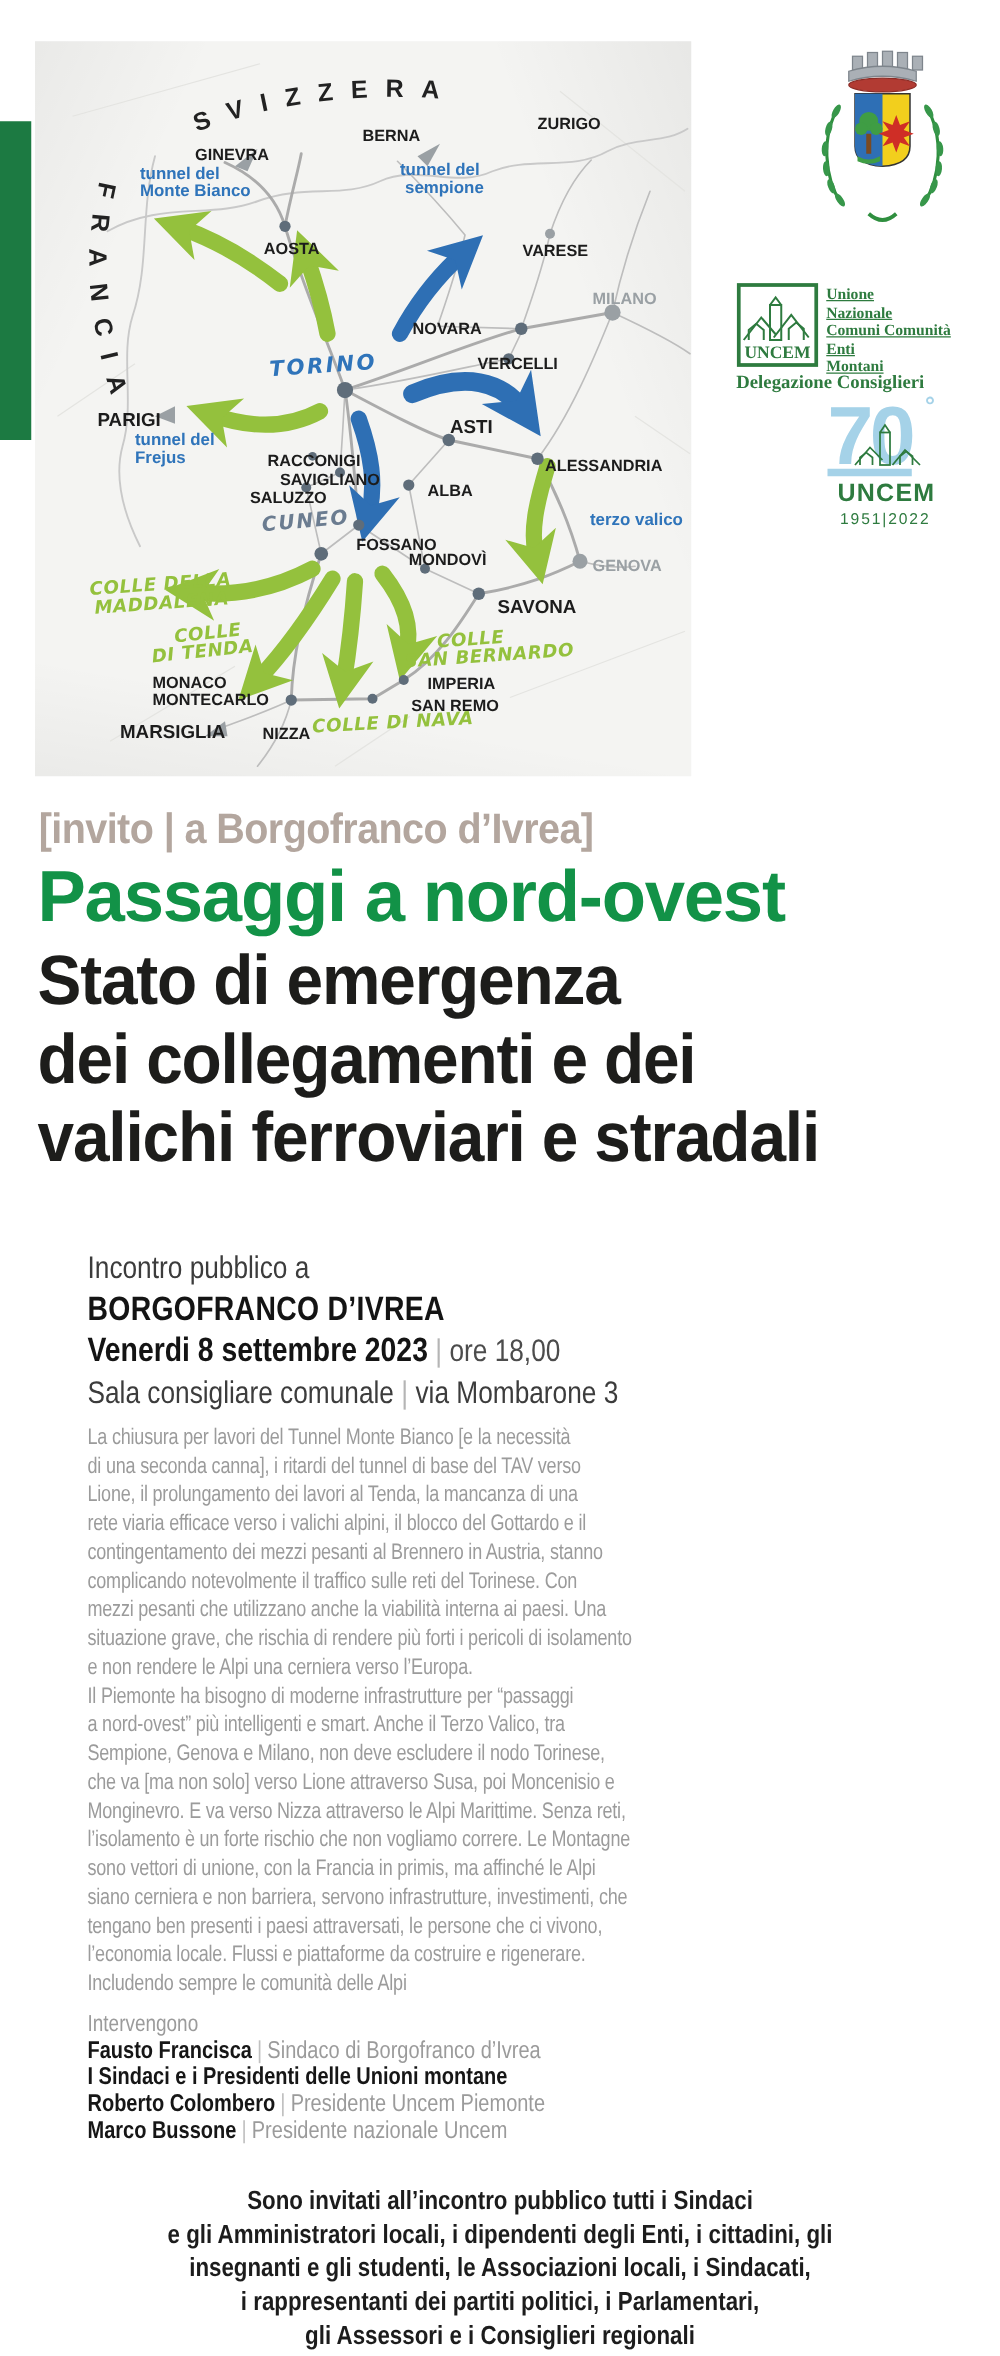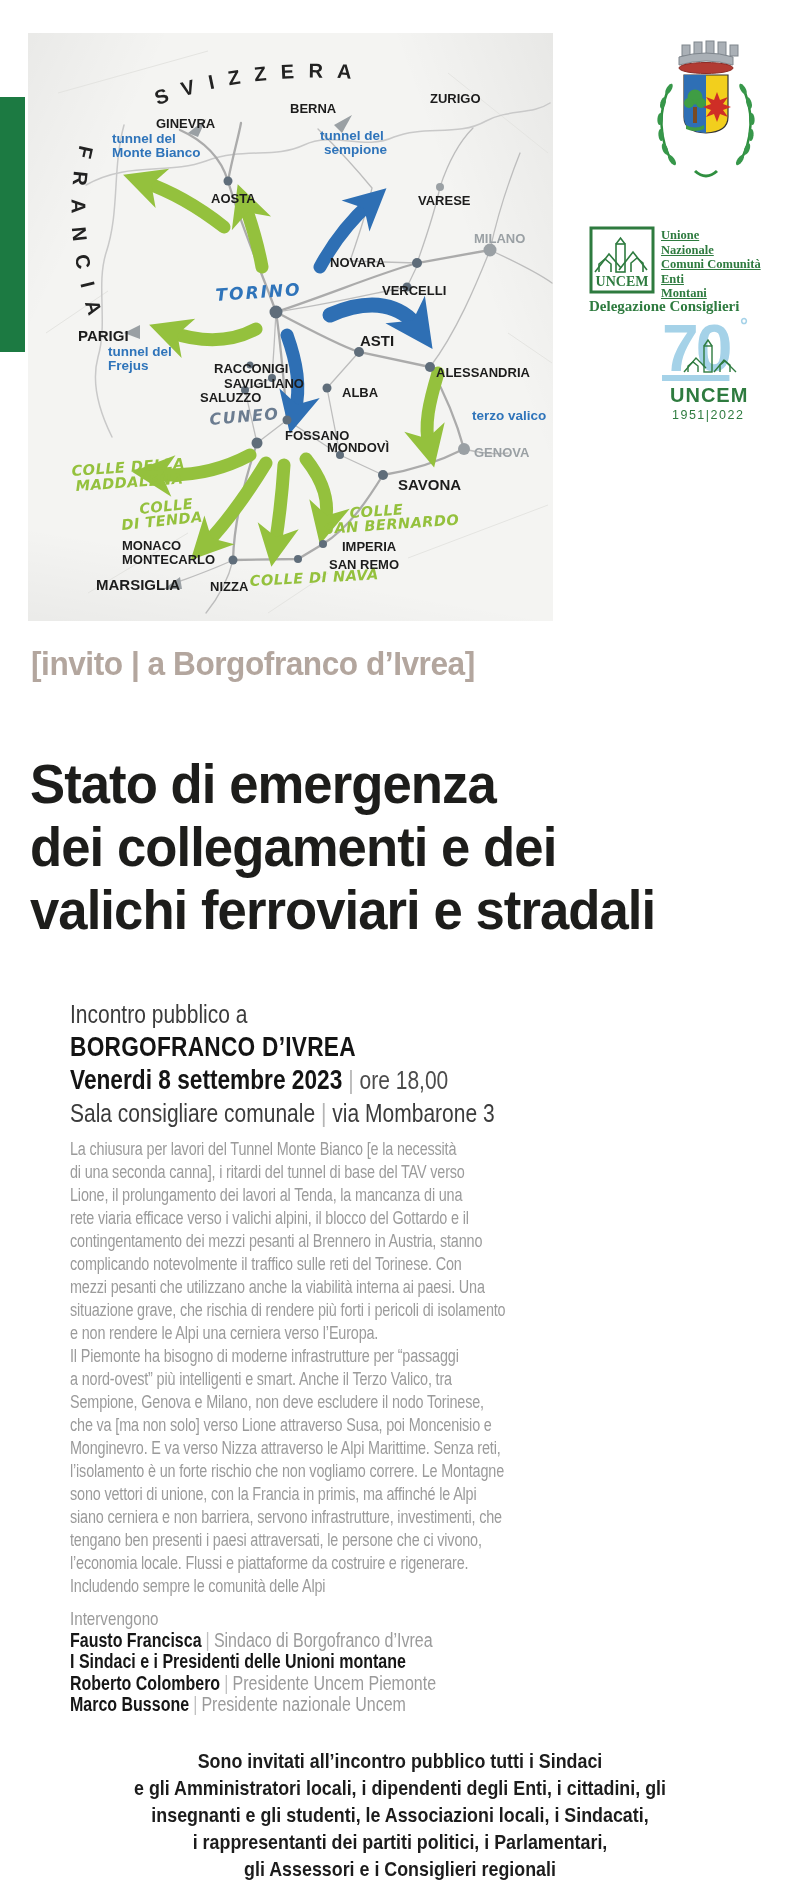--- a/index.html
+++ b/index.html
@@ -315,20 +315,21 @@
         <path d="M32,40 L42,28 L54,40"></path>
         <path d="M6,40 v-6 l5,-4 5,4 v6"></path>
         <path d="M38,40 v-7 l5,-4 5,4 v7"></path>
       </g>
     </svg>
     <div class="uname">UNCEM</div>
     <div class="years">1951|2022</div>
   </div>
 
   <div id="eyebrow" class="abs">[invito | a Borgofranco d’Ivrea]</div>
+  <h1 id="h1" class="abs" style="margin:0">Passaggi a nord-ovest</h1>
   <h2 id="h2" class="abs" style="margin:0">Stato di emergenza
 dei collegamenti e dei
 valichi ferroviari e stradali</h2>
 
   <div id="event" class="abs">
     <div>Incontro pubblico a</div>
     <div class="loc">BORGOFRANCO D’IVREA</div>
     <div>
       <span class="date">Venerdi 8 settembre 2023</span><span class="pipe">|</span><span class="time">ore 18,00</span>
     </div>

